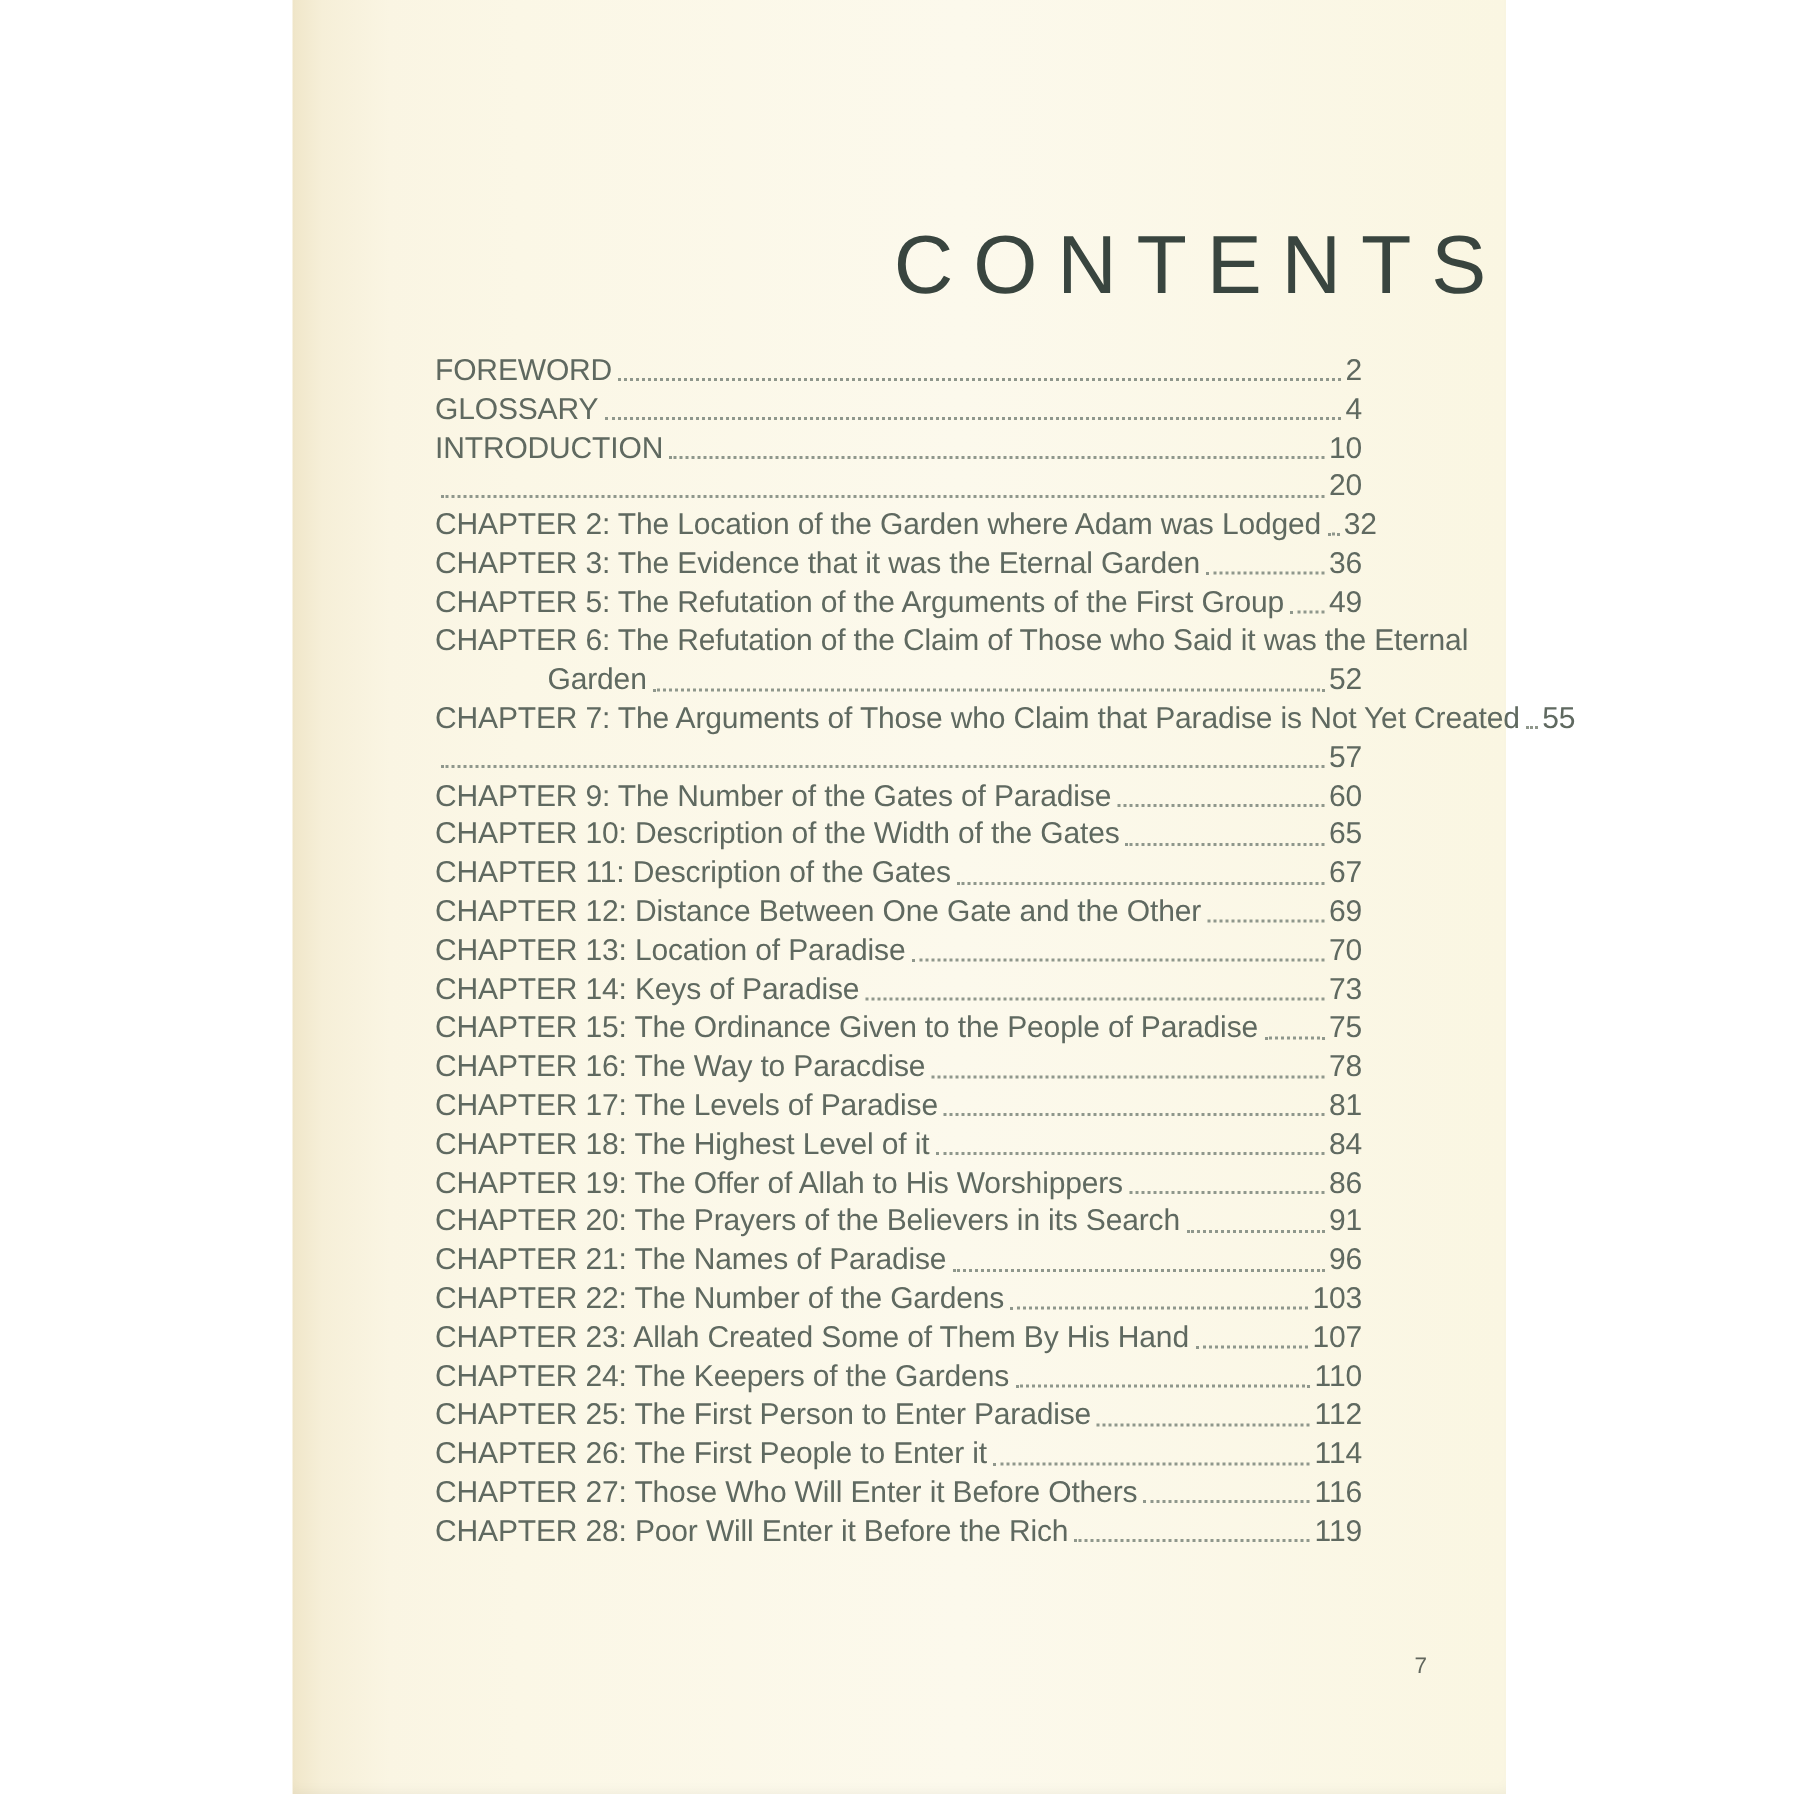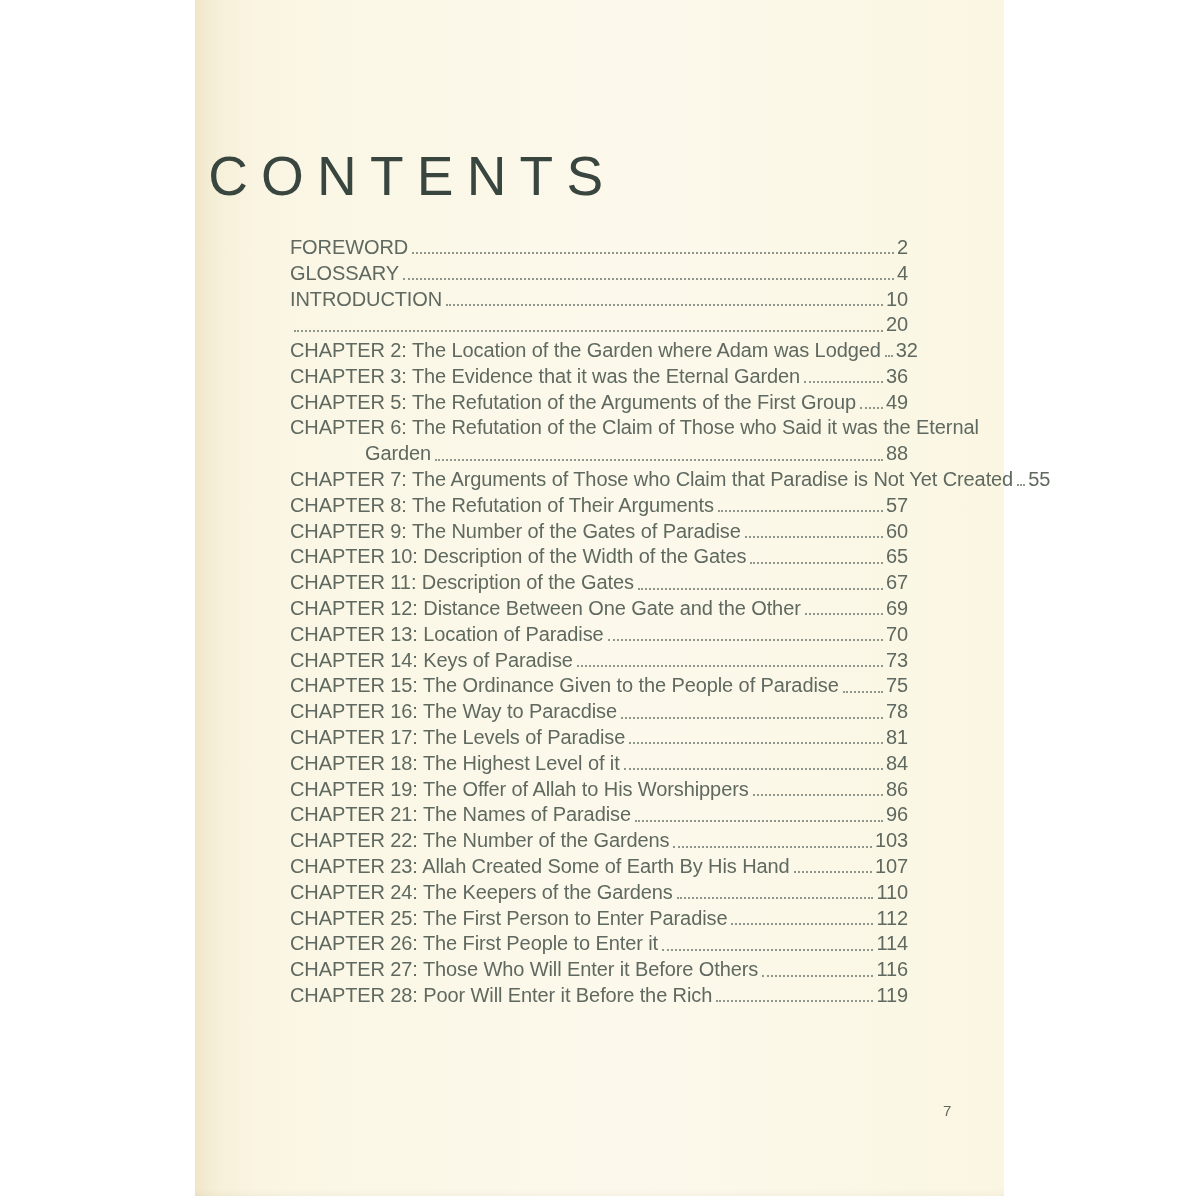--- a/index.html
+++ b/index.html
@@ -14,21 +14,21 @@
     font-family:"Liberation Sans",sans-serif;}
   .scan{position:relative;width:1200px;height:1200px;background:#ffffff;}
   .book-page{
     position:absolute;left:195px;top:0;width:809px;height:1196px;
     background:linear-gradient(90deg,#f0e6c9 0px,#f6efd8 20px,#faf5e3 65px,
       var(--page-background) 150px,#fcf9ec 55%,#faf6e2 100%);
     box-shadow:inset 0 -6px 10px -6px rgba(0,0,0,0.06);
   }
   .page-title{
     margin-top:146px;
-    text-align:left;
+    text-align:right;
     font-size:55px;
     font-weight:300;
     letter-spacing:0.24em;
     text-indent:0.24em; 
     color:var(--title-text);
     line-height:1.1;
   }
   .toc{
     margin:26px 0 0 95px;
     width:618px;
@@ -102,29 +102,28 @@
           <span class="toc-label">CHAPTER 5:  The Refutation of the Arguments of the First Group</span>
           <span class="toc-leader"></span>
           <span class="toc-page">49</span>
         </div>
         <div class="toc-row">
           <span class="toc-label">CHAPTER 6: The Refutation of the Claim of Those who Said it was the Eternal</span>
         </div>
         <div class="toc-row indent">
           <span class="toc-label">Garden</span>
           <span class="toc-leader"></span>
-          <span class="toc-page">88</span>
+          <span class="toc-page">52</span>
         </div>
         <div class="toc-row">
           <span class="toc-label">CHAPTER 7: The Arguments of Those who Claim that Paradise is Not Yet Created</span>
           <span class="toc-leader"></span>
           <span class="toc-page">55</span>
         </div>
         <div class="toc-row">
-          <span class="toc-label">CHAPTER 8: The Refutation of Their Arguments</span>
           <span class="toc-leader"></span>
           <span class="toc-page">57</span>
         </div>
         <div class="toc-row">
           <span class="toc-label">CHAPTER 9: The Number of the Gates of Paradise</span>
           <span class="toc-leader"></span>
           <span class="toc-page">60</span>
         </div>
         <div class="toc-row">
           <span class="toc-label">CHAPTER 10: Description of the Width of the Gates</span>
@@ -170,31 +169,36 @@
           <span class="toc-label">CHAPTER 18: The Highest Level of it</span>
           <span class="toc-leader"></span>
           <span class="toc-page">84</span>
         </div>
         <div class="toc-row">
           <span class="toc-label">CHAPTER 19: The Offer of Allah to His Worshippers</span>
           <span class="toc-leader"></span>
           <span class="toc-page">86</span>
         </div>
         <div class="toc-row">
+          <span class="toc-label">CHAPTER 20: The Prayers of the Believers in its Search</span>
+          <span class="toc-leader"></span>
+          <span class="toc-page">91</span>
+        </div>
+        <div class="toc-row">
           <span class="toc-label">CHAPTER 21: The Names of Paradise</span>
           <span class="toc-leader"></span>
           <span class="toc-page">96</span>
         </div>
         <div class="toc-row">
           <span class="toc-label">CHAPTER 22: The Number of the Gardens</span>
           <span class="toc-leader"></span>
           <span class="toc-page">103</span>
         </div>
         <div class="toc-row">
-          <span class="toc-label">CHAPTER 23: Allah Created Some of Earth By His Hand</span>
+          <span class="toc-label">CHAPTER 23: Allah Created Some of Them By His Hand</span>
           <span class="toc-leader"></span>
           <span class="toc-page">107</span>
         </div>
         <div class="toc-row">
           <span class="toc-label">CHAPTER 24: The Keepers of the Gardens</span>
           <span class="toc-leader"></span>
           <span class="toc-page">110</span>
         </div>
         <div class="toc-row">
           <span class="toc-label">CHAPTER 25: The First Person to Enter Paradise</span>

